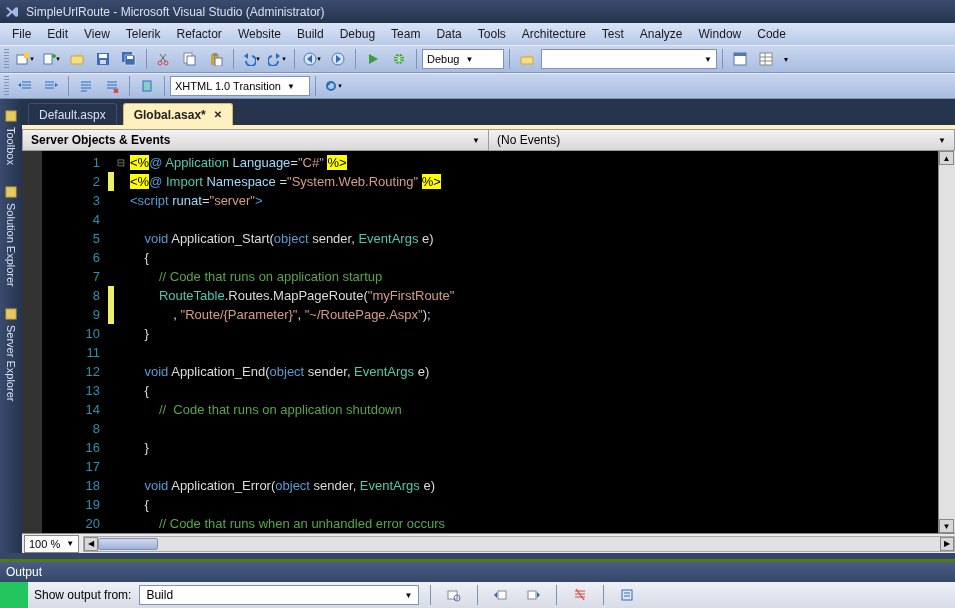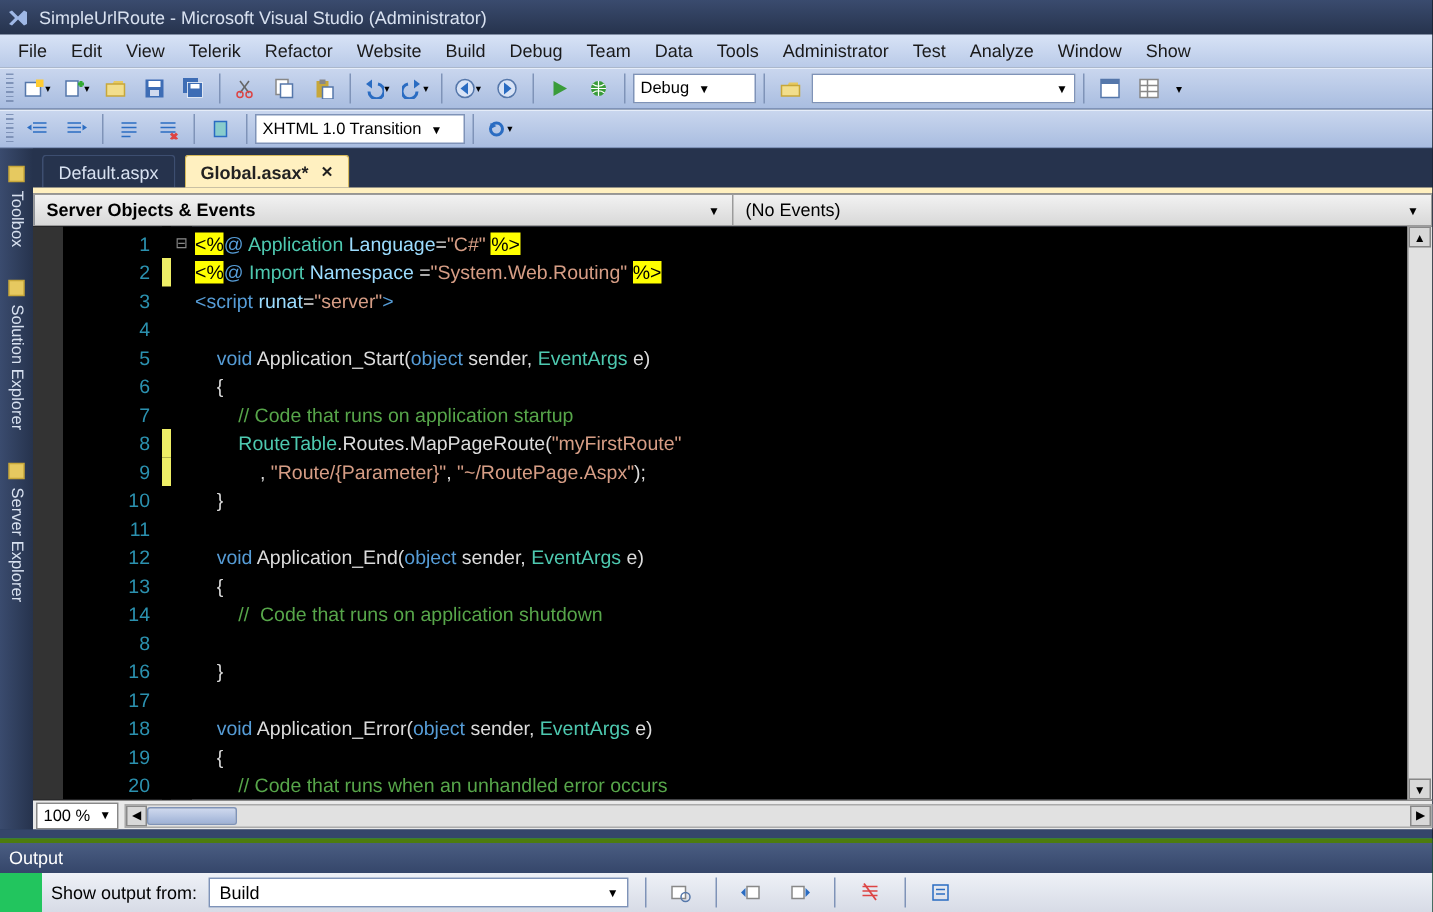--- a/index.html
+++ b/index.html
@@ -91,25 +91,25 @@
     <div class="menuitem">Edit</div>
     <div class="menuitem">View</div>
     <div class="menuitem">Telerik</div>
     <div class="menuitem">Refactor</div>
     <div class="menuitem">Website</div>
     <div class="menuitem">Build</div>
     <div class="menuitem">Debug</div>
     <div class="menuitem">Team</div>
     <div class="menuitem">Data</div>
     <div class="menuitem">Tools</div>
-    <div class="menuitem">Administrator</div>
+    <div class="menuitem">Architecture</div>
     <div class="menuitem">Test</div>
     <div class="menuitem">Analyze</div>
     <div class="menuitem">Window</div>
-    <div class="menuitem">Show</div>
+    <div class="menuitem">Code</div>
   </div>
 
 <div class="toolbar-row">
   <span class="tb-grip"></span>
   <span class="tb-btn">
       <svg width="14" height="14">
         <rect x="1" y="3" width="10" height="9" fill="#fff" stroke="#5577aa"></rect>
         <rect x="8" y="1" width="5" height="5" fill="#ffcc33"></rect>
       </svg>
       <span style="font-size:7px;">▾</span>

